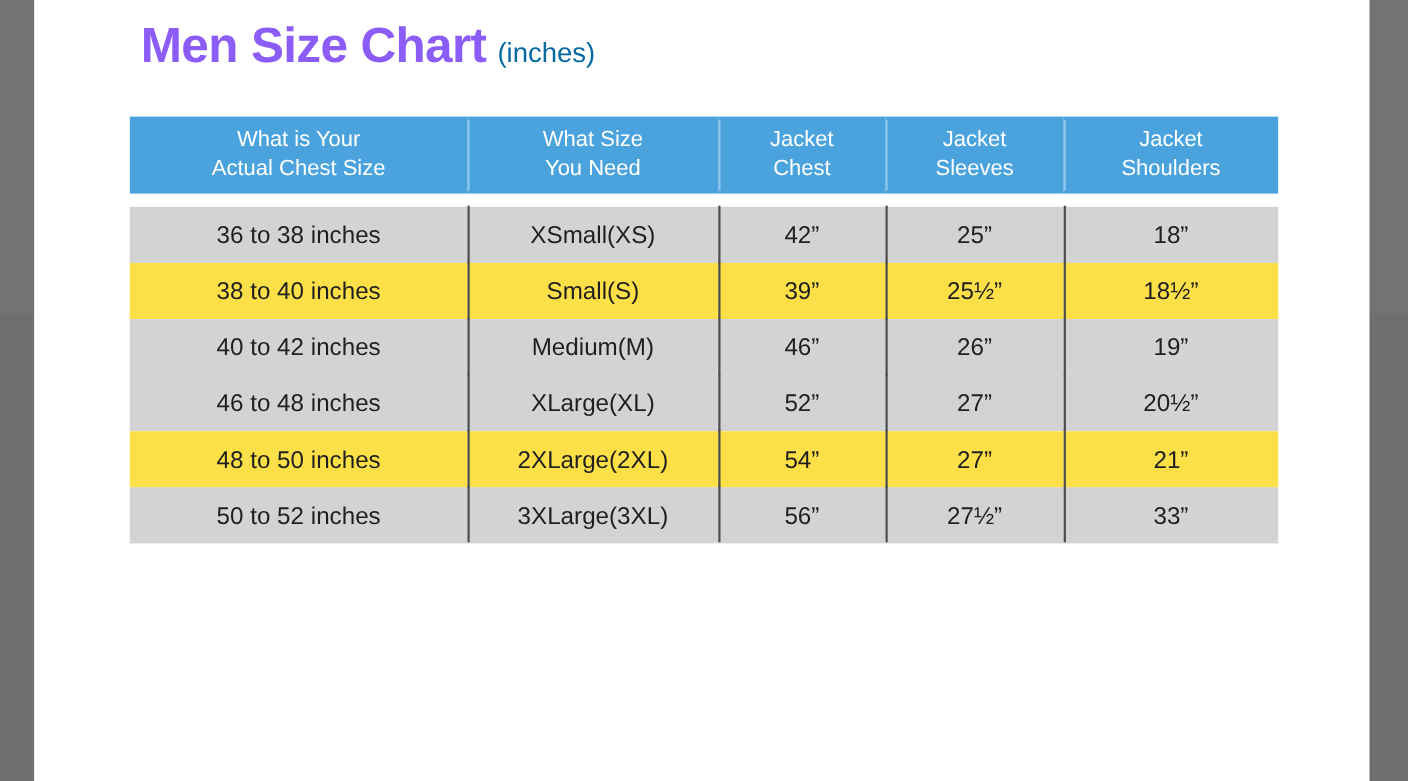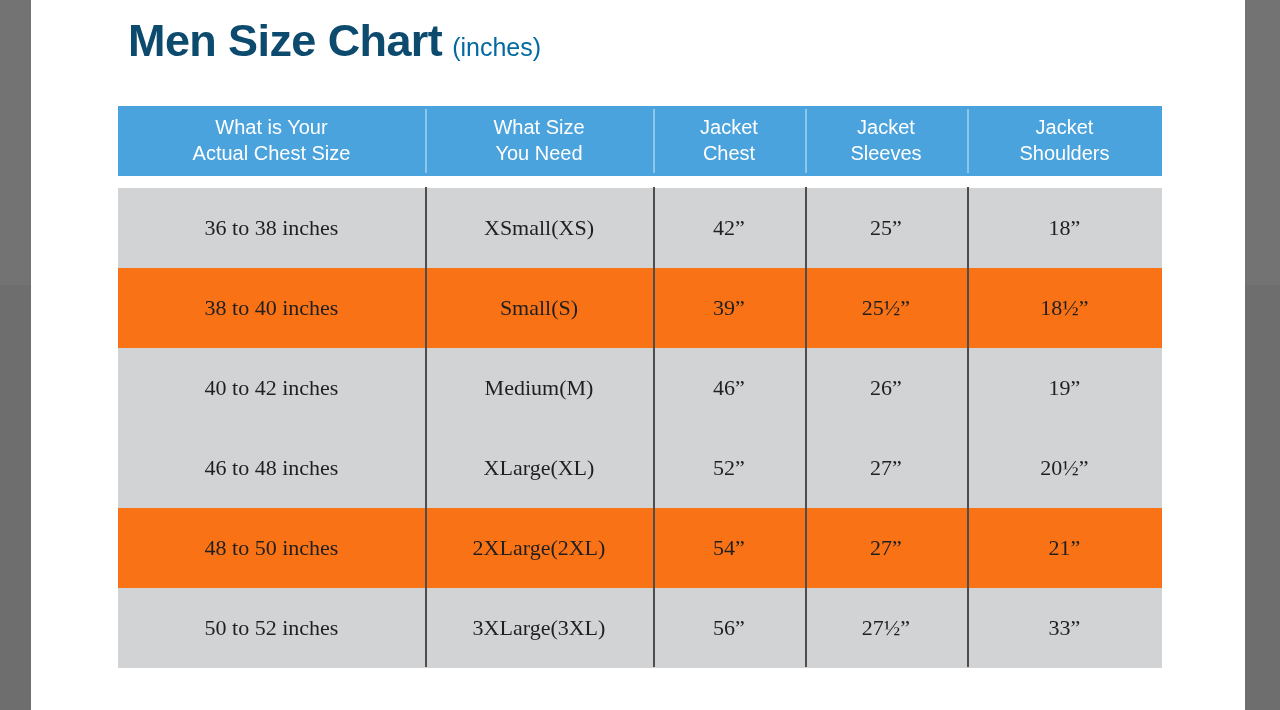--- a/index.html
+++ b/index.html
@@ -47,21 +47,21 @@
   .title-block {
     position: absolute;
     left: 97px;
     top: 18px;
     display: flex;
     align-items: baseline;
   }
   .title-main {
     font-size: 45px;
     font-weight: 700;
-    color: #0c4a6e;
+    color: #8b5cf6;
     letter-spacing: -0.6px;
     line-height: 1;
   }
   .title-sub {
     font-size: 25px;
     font-weight: 400;
     color: #0369a1;
     margin-left: 10px;
     line-height: 1;
   }
@@ -110,26 +110,26 @@
     width: 2px;
     background: #8cc6ea;
   }
   .hl { display: block; }
 
   
   tr.spacer-row { height: 12px; }
   tr.spacer-row td { background: #ffffff; padding: 0; }
 
   
-  tbody tr.data-row { height: 80px; font-family: Liberation Serif, serif; }
+  tbody tr.data-row { height: 51px; }
   tbody tr.data-row td {
     font-size: 22px;
     color: #1f1f1f;
     position: relative;
-    background: #f97316;
+    background: #fde047;
   }
   tbody tr.data-row.shaded td { background: #d2d3d5; }
 
   tbody tr.data-row td + td::before {
     content: "";
     position: absolute;
     left: 0;
     top: -1px;
     bottom: -1px;
     width: 2px;

